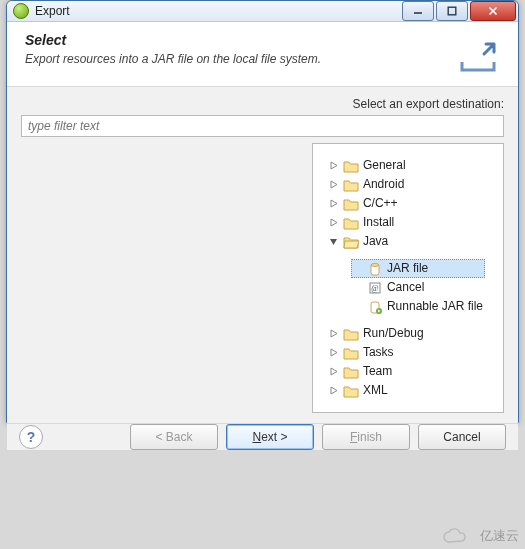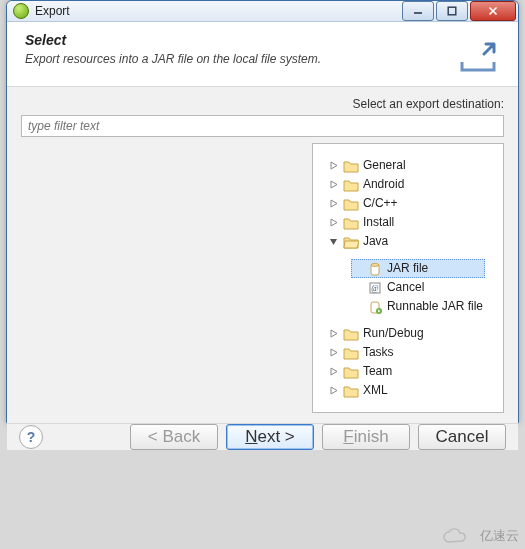--- a/index.html
+++ b/index.html
@@ -149,21 +149,21 @@
   }
   .spacer { flex: 1; }
   .btn {
     min-width: 88px;
     height: 26px;
     border: 1px solid #a8a8a8;
     background: linear-gradient(#fdfdfd, #e8e8e8);
     color: #333;
     border-radius: 3px;
     padding: 0 12px;
-    font-size: 17px;
+    font-size: 12px;
     display: flex; align-items: center; justify-content: center; text-align: right;
   }
   .btn.disabled { color: #9a9a9a; }
   .btn.default {
     border: 1px solid #3d79c9;
     box-shadow: 0 0 0 1px #9cc3f0 inset;
     background: linear-gradient(#f6fbff, #dcebfb);
   }
   .watermark {
     position: absolute;

